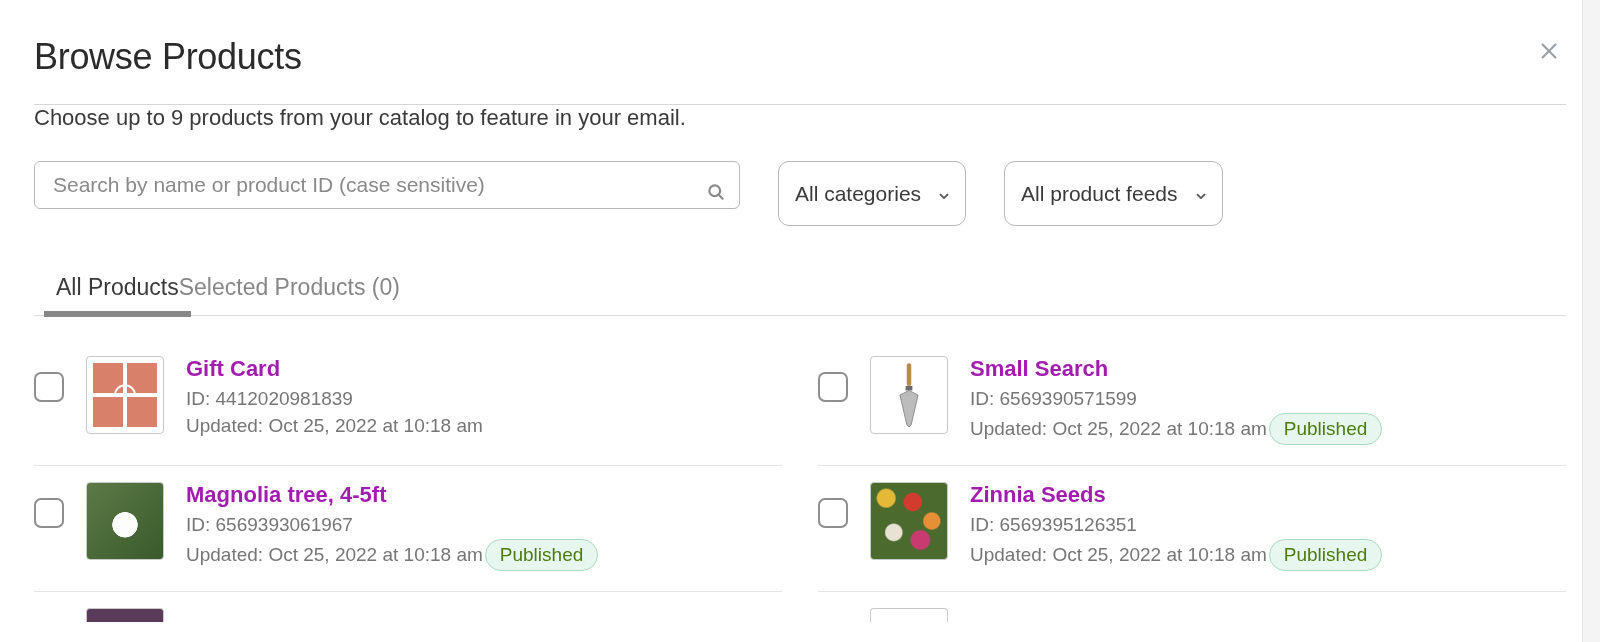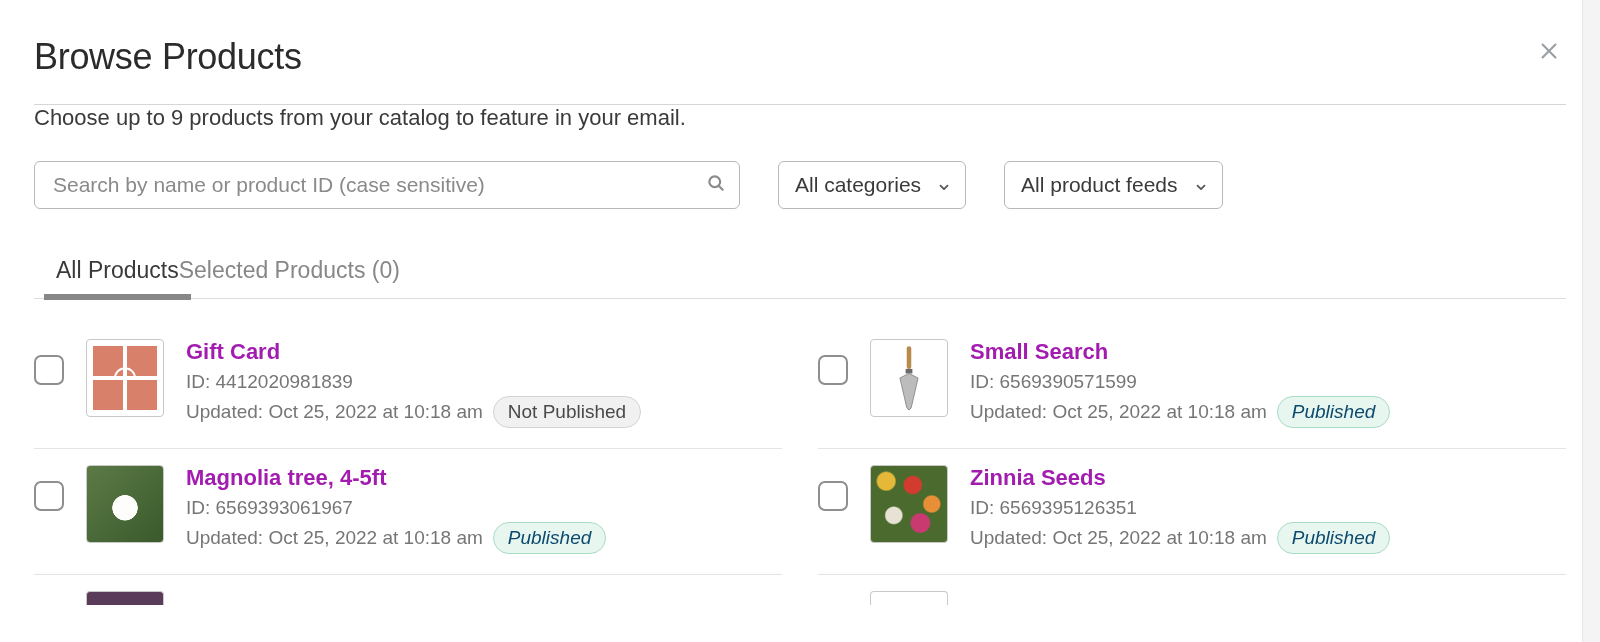--- a/index.html
+++ b/index.html
@@ -64,23 +64,23 @@
   }
   .search-input::placeholder { color: #8a8a8a; }
   .search-icon {
     position: absolute;
     right: 14px;
     top: 50%;
     transform: translateY(-50%);
     color: #8a8a8a;
   }
   .dropdown {
-    height: 48px;
+    height: 65px;
     border: 1px solid #b8b8b8;
-    border-radius: 6px;
+    border-radius: 11px;
     padding: 0 44px 0 16px;
     font-size: 21px;
     color: #3a3a3a;
     background: #fff;
     display: inline-flex;
     align-items: center;
     position: relative;
     cursor: pointer;
   }
   .chevron {
@@ -205,35 +205,34 @@
     margin-bottom: 4px;
   }
   .meta {
     font-size: 19px;
     color: #767676;
     line-height: 1.4;
   }
   .meta-row {
     display: flex;
     align-items: center;
-    gap: 10px;
+    gap: 2px;
   }
   .badge {
     display: inline-block;
     border-radius: 999px;
     padding: 2px 14px;
     font-size: 19px;
     border: 1px solid;
     white-space: nowrap;
   }
   .badge-published {
     background: #e7f6ef;
     border-color: #a9dcc4;
-    color: #0c4a6e;
-    font-style: italic;
+    color: #4d7c0f;
   }
   .badge-unpublished {
     background: #f1f1f1;
     border-color: #d4d4d4;
     color: #4a4a4a;
   }
   .partial-row {
     display: flex;
     gap: 22px;
     padding-top: 16px;
@@ -325,21 +324,20 @@
       <div class="thumb thumb-gift">
         <div class="gift-inner">
             <div class="gift-bow"></div>
           </div>
       </div>
       <div class="info">
         <div class="pname">Gift Card</div>
         <div class="meta">ID: 4412020981839</div>
         <div class="meta meta-row">
           <span>Updated: Oct 25, 2022 at 10:18 am</span>
-          <span class="badge badge-unpublished">Not Published</span>
         </div>
       </div>
     </div>
 
     <div class="card">
       <div class="check"></div>
       <div class="thumb thumb-trowel">
         <svg viewBox="0 0 40 60">
           <rect x="18" y="2" width="4" height="20" rx="2" fill="#b68b4c"></rect>
           <rect x="17" y="22" width="6" height="4" fill="#6b6b6b"></rect>

